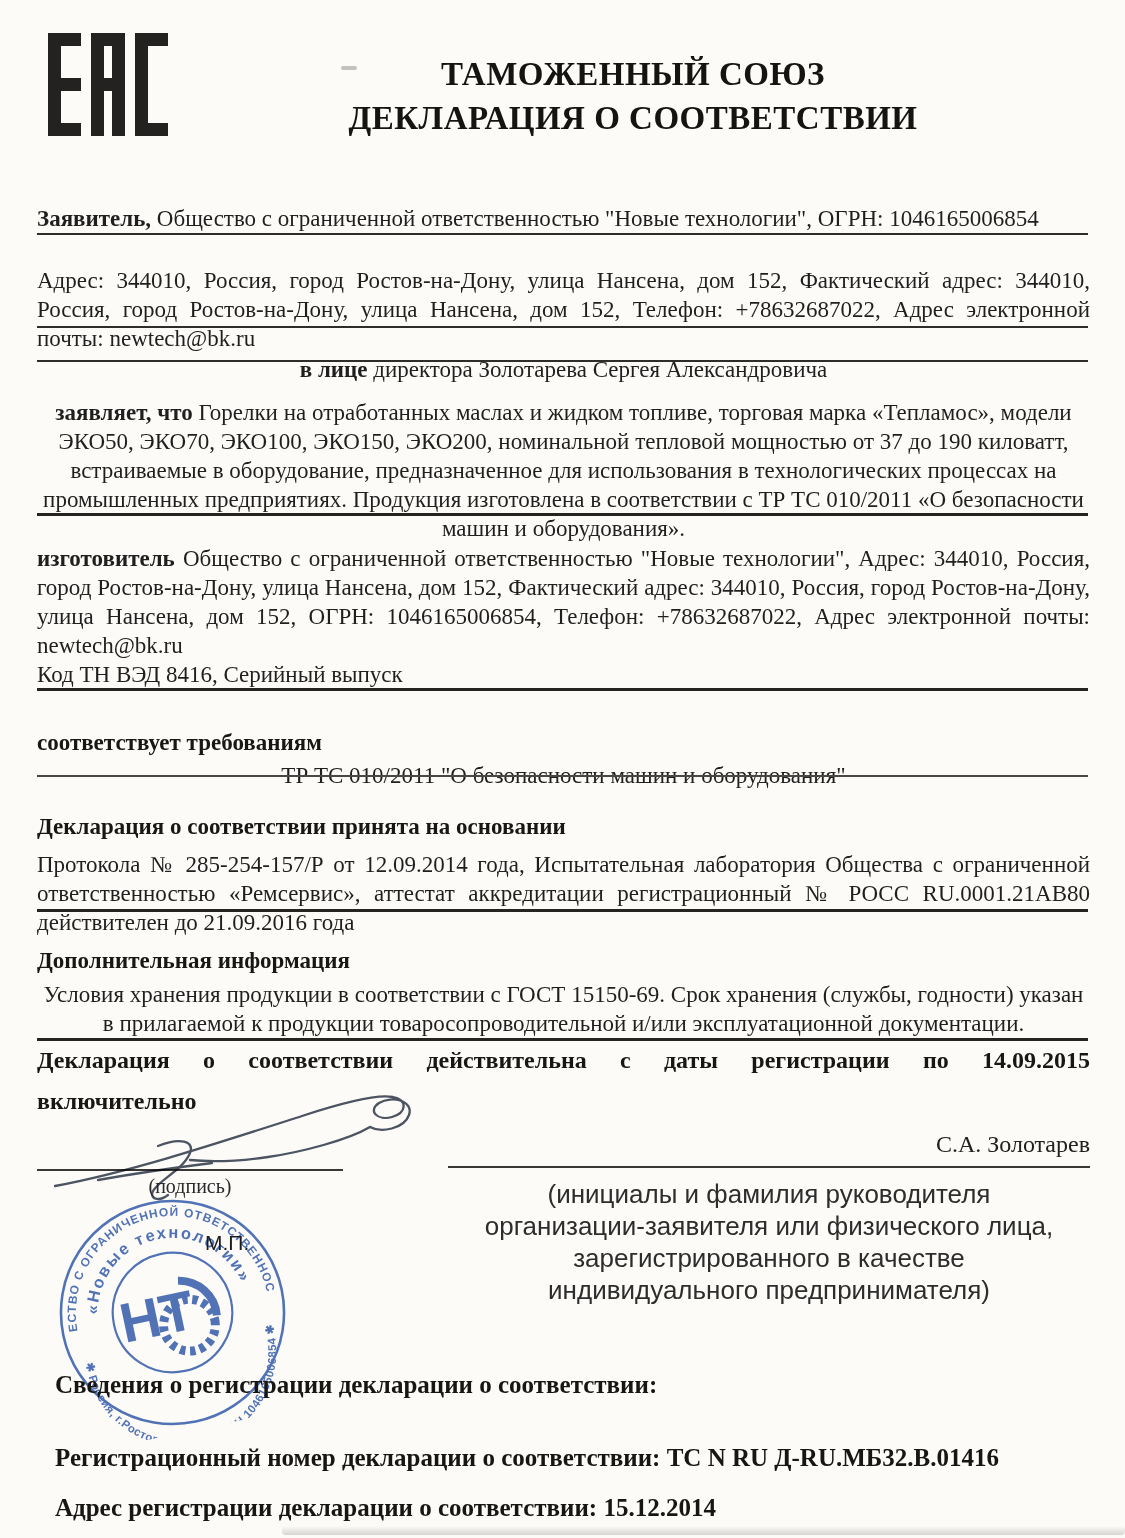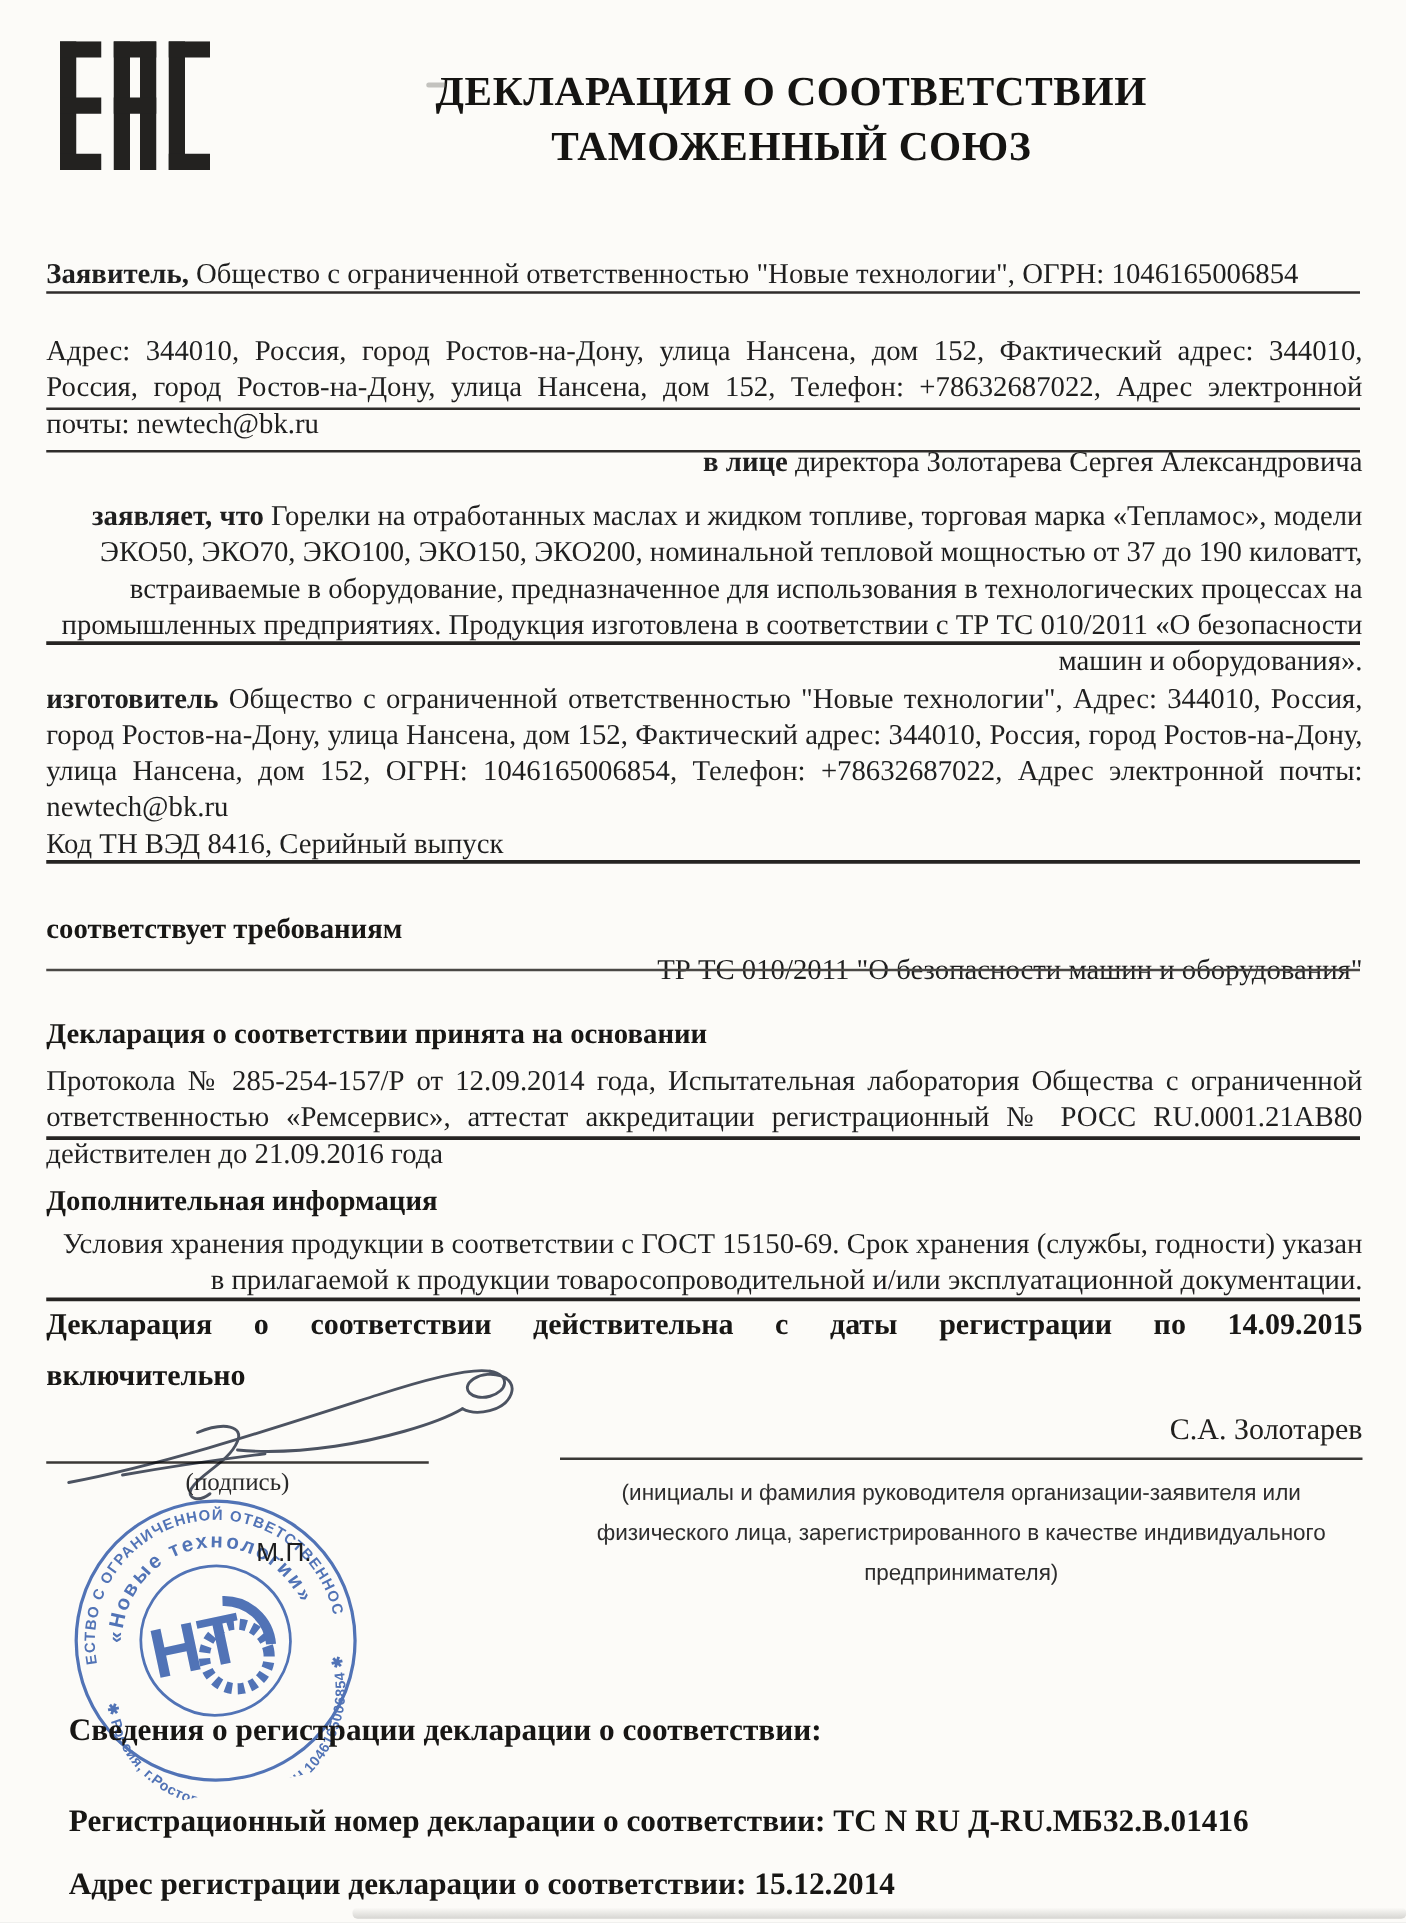--- a/index.html
+++ b/index.html
@@ -13,21 +13,21 @@
     overflow:hidden;
   }
   .para{
     position:absolute;
     left:37px;width:1053px;
     font-size:23px;line-height:29px;
     color:#1f1f1f;
     text-align:justify;
     margin-top:28px;
   }
-  .para.nojust{text-align:right;}
+  .para.nojust{text-align:center;}
   .lead{font-weight:bold;}
   .rule{
     position:absolute;left:37px;width:1051px;height:2px;
     background:#2f2d2b;border:0;margin:0;
   }
   .rule.thick{height:3px;background:#262422;}
   .rule.soft{background:#4a4845;}
   .eac{position:absolute;left:48px;top:33px;}
   .title{
     position:absolute;left:176px;top:52px;width:914px;
@@ -50,21 +50,21 @@
     font-family:"Liberation Sans", sans-serif;
     font-size:21px;color:#1c1c1c;z-index:6;
   }
   .head-name{
     position:absolute;left:448px;top:1131px;width:642px;text-align:right;
     font-size:24px;color:#21201e;
   }
   .head-note{
     position:absolute;left:468px;top:1178px;width:602px;text-align:center;
     font-family:"Liberation Sans", sans-serif;
-    font-size:18px;line-height:32px;color:#2d2d2d;
+    font-size:26px;line-height:32px;color:#2d2d2d;
   }
   .reg-heading{position:absolute;left:55px;top:1371px;font-size:25px;font-weight:bold;color:#171614;z-index:7;}
   .reg-line{position:absolute;left:55px;font-size:25px;font-weight:bold;color:#171614;}
   .stamp{
     position:absolute;left:53px;top:1193px;width:239px;height:239px;
     z-index:4;mix-blend-mode:multiply;opacity:.9;
     transform:rotate(-12deg);
   }
   .signature{
     position:absolute;left:40px;top:1082px;width:410px;height:125px;
@@ -95,22 +95,22 @@
       <rect x="43" y="0" width="34" height="13"></rect>
       <rect x="43" y="45" width="34" height="13"></rect>
 
       <rect x="87" y="0" width="13" height="103"></rect>
       <rect x="87" y="0" width="33" height="13"></rect>
       <rect x="87" y="90" width="33" height="13"></rect>
     </g>
   </svg>
 
   <div class="title">
+    <div>ТАМОЖЕННЫЙ СОЮЗ</div>
     <div>ДЕКЛАРАЦИЯ О СООТВЕТСТВИИ</div>
-    <div>ТАМОЖЕННЫЙ СОЮЗ</div>
   </div>
   <div class="speck"></div>
 
   <div class="para" style="top:176px"><span class="lead">Заявитель,</span><span> Общество с ограниченной ответственностью "Новые технологии", ОГРН: 1046165006854</span></div>
   <div class="rule" style="top:233px"></div>
 
   <div class="para" style="top:238px"><span>Адрес: 344010, Россия, город Ростов-на-Дону, улица Нансена, дом 152, Фактический адрес: 344010, Россия, город Ростов-на-Дону, улица Нансена, дом 152, Телефон: +78632687022, Адрес электронной почты: newtech@bk.ru</span></div>
   <div class="rule" style="top:326px"></div>
 
   <div class="para nojust" style="top:327px"><span class="lead">в лице</span><span> директора Золотарева Сергея Александровича</span></div>

